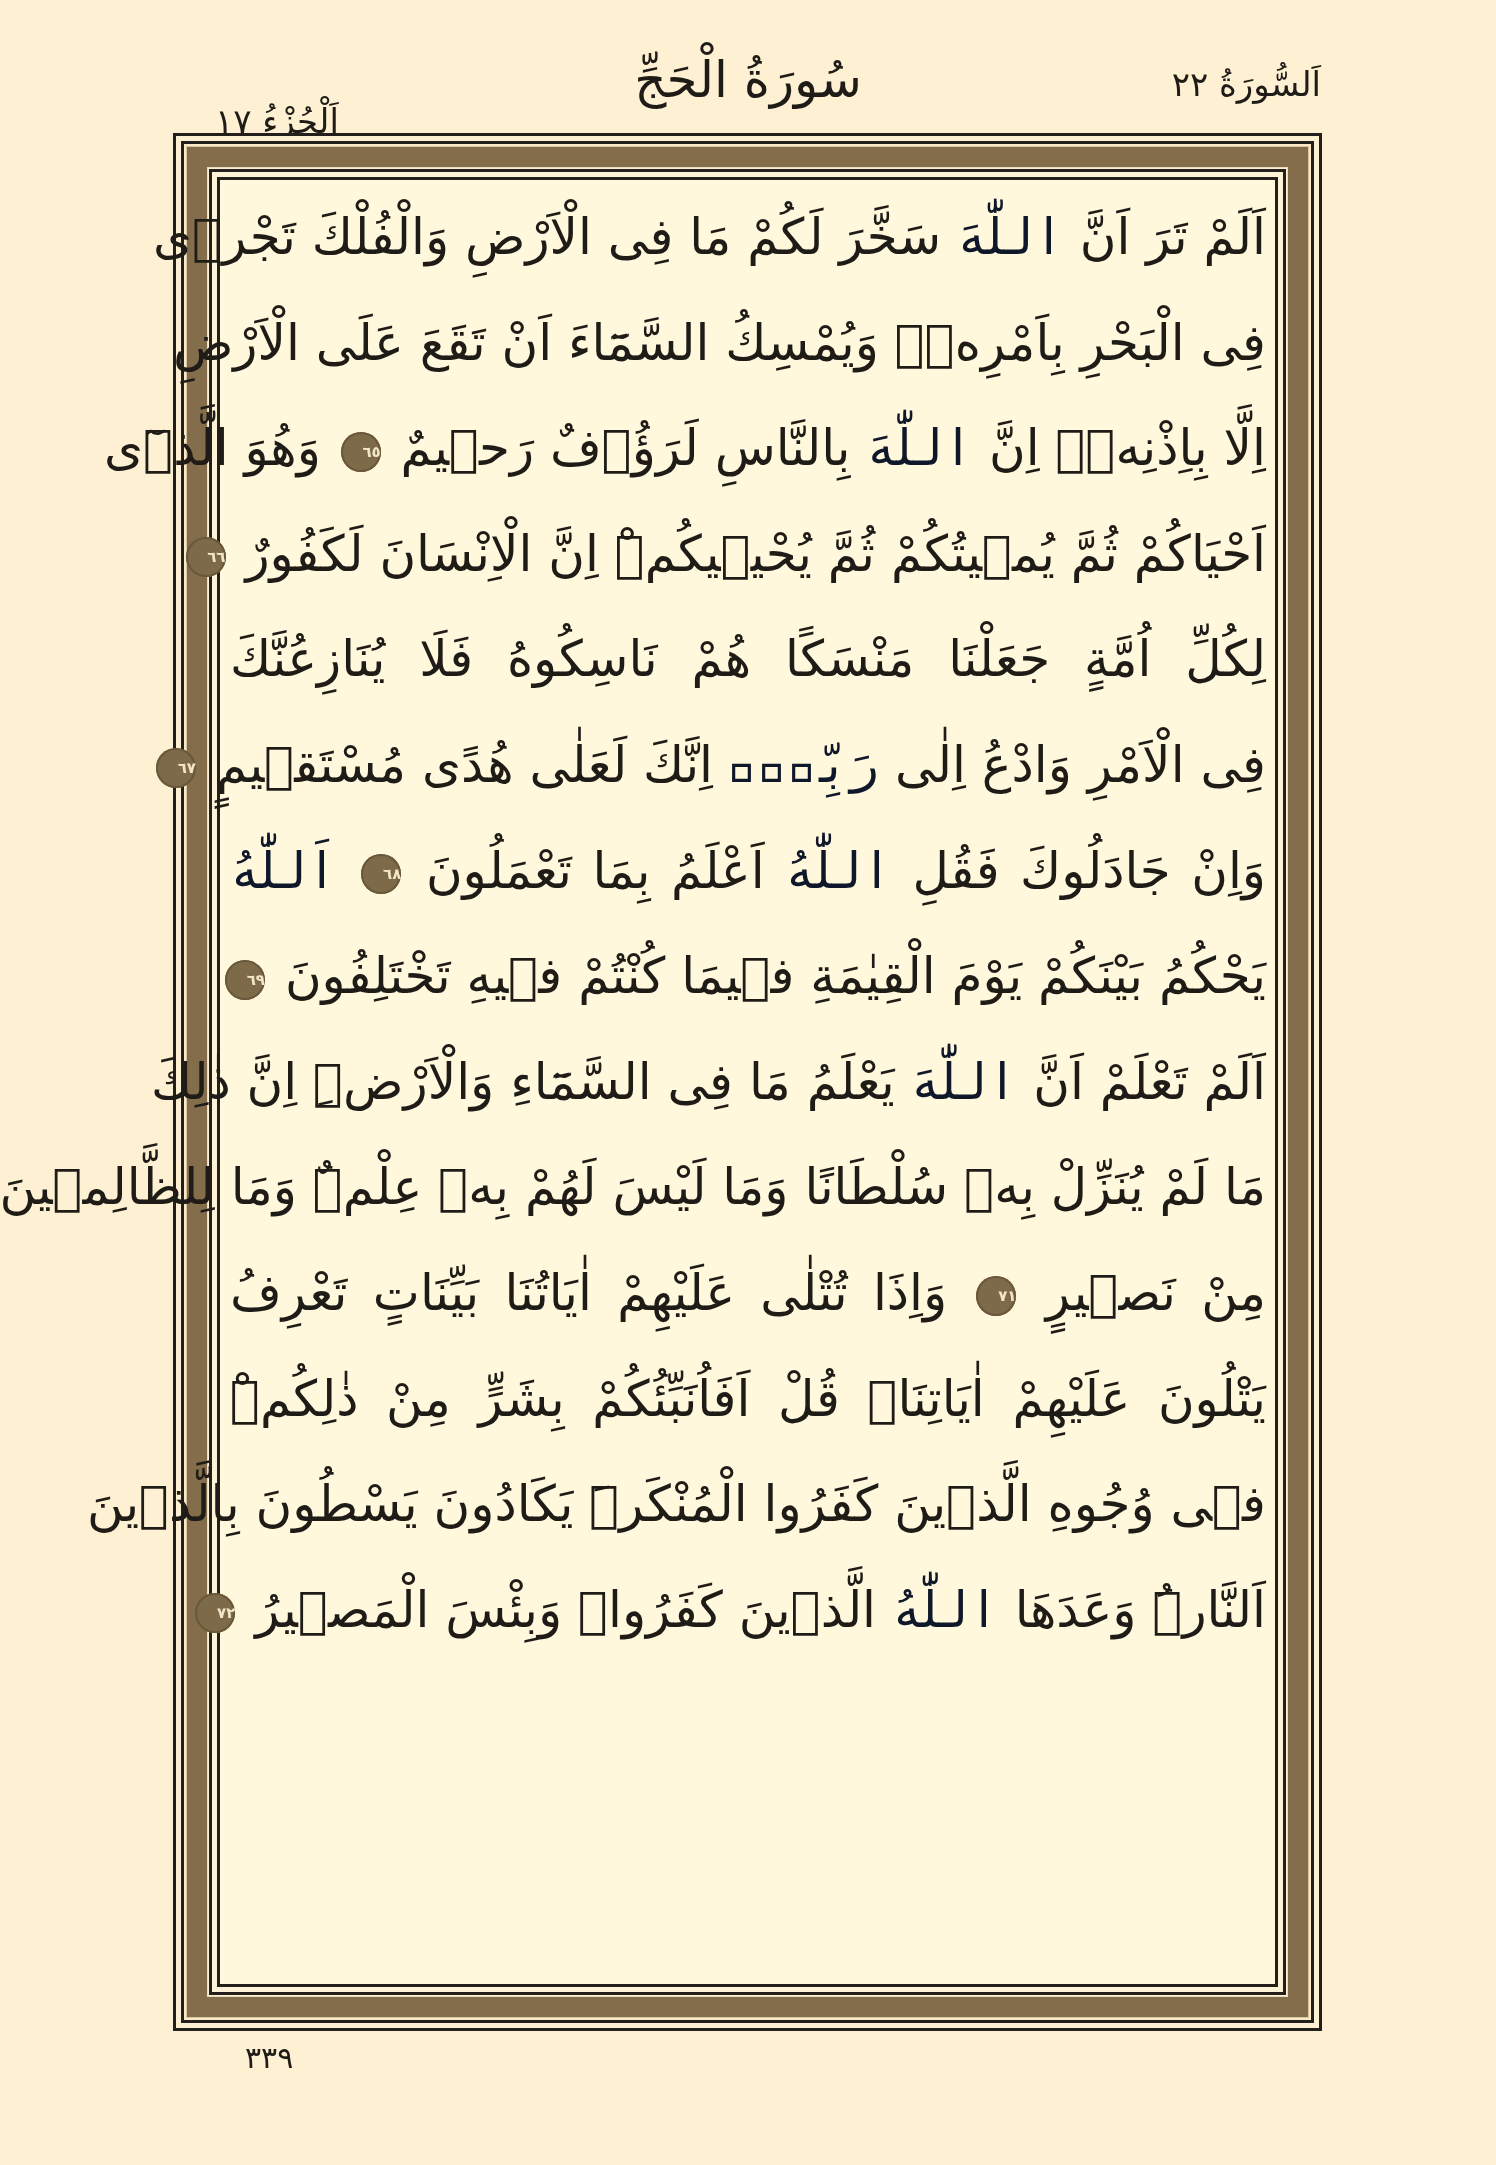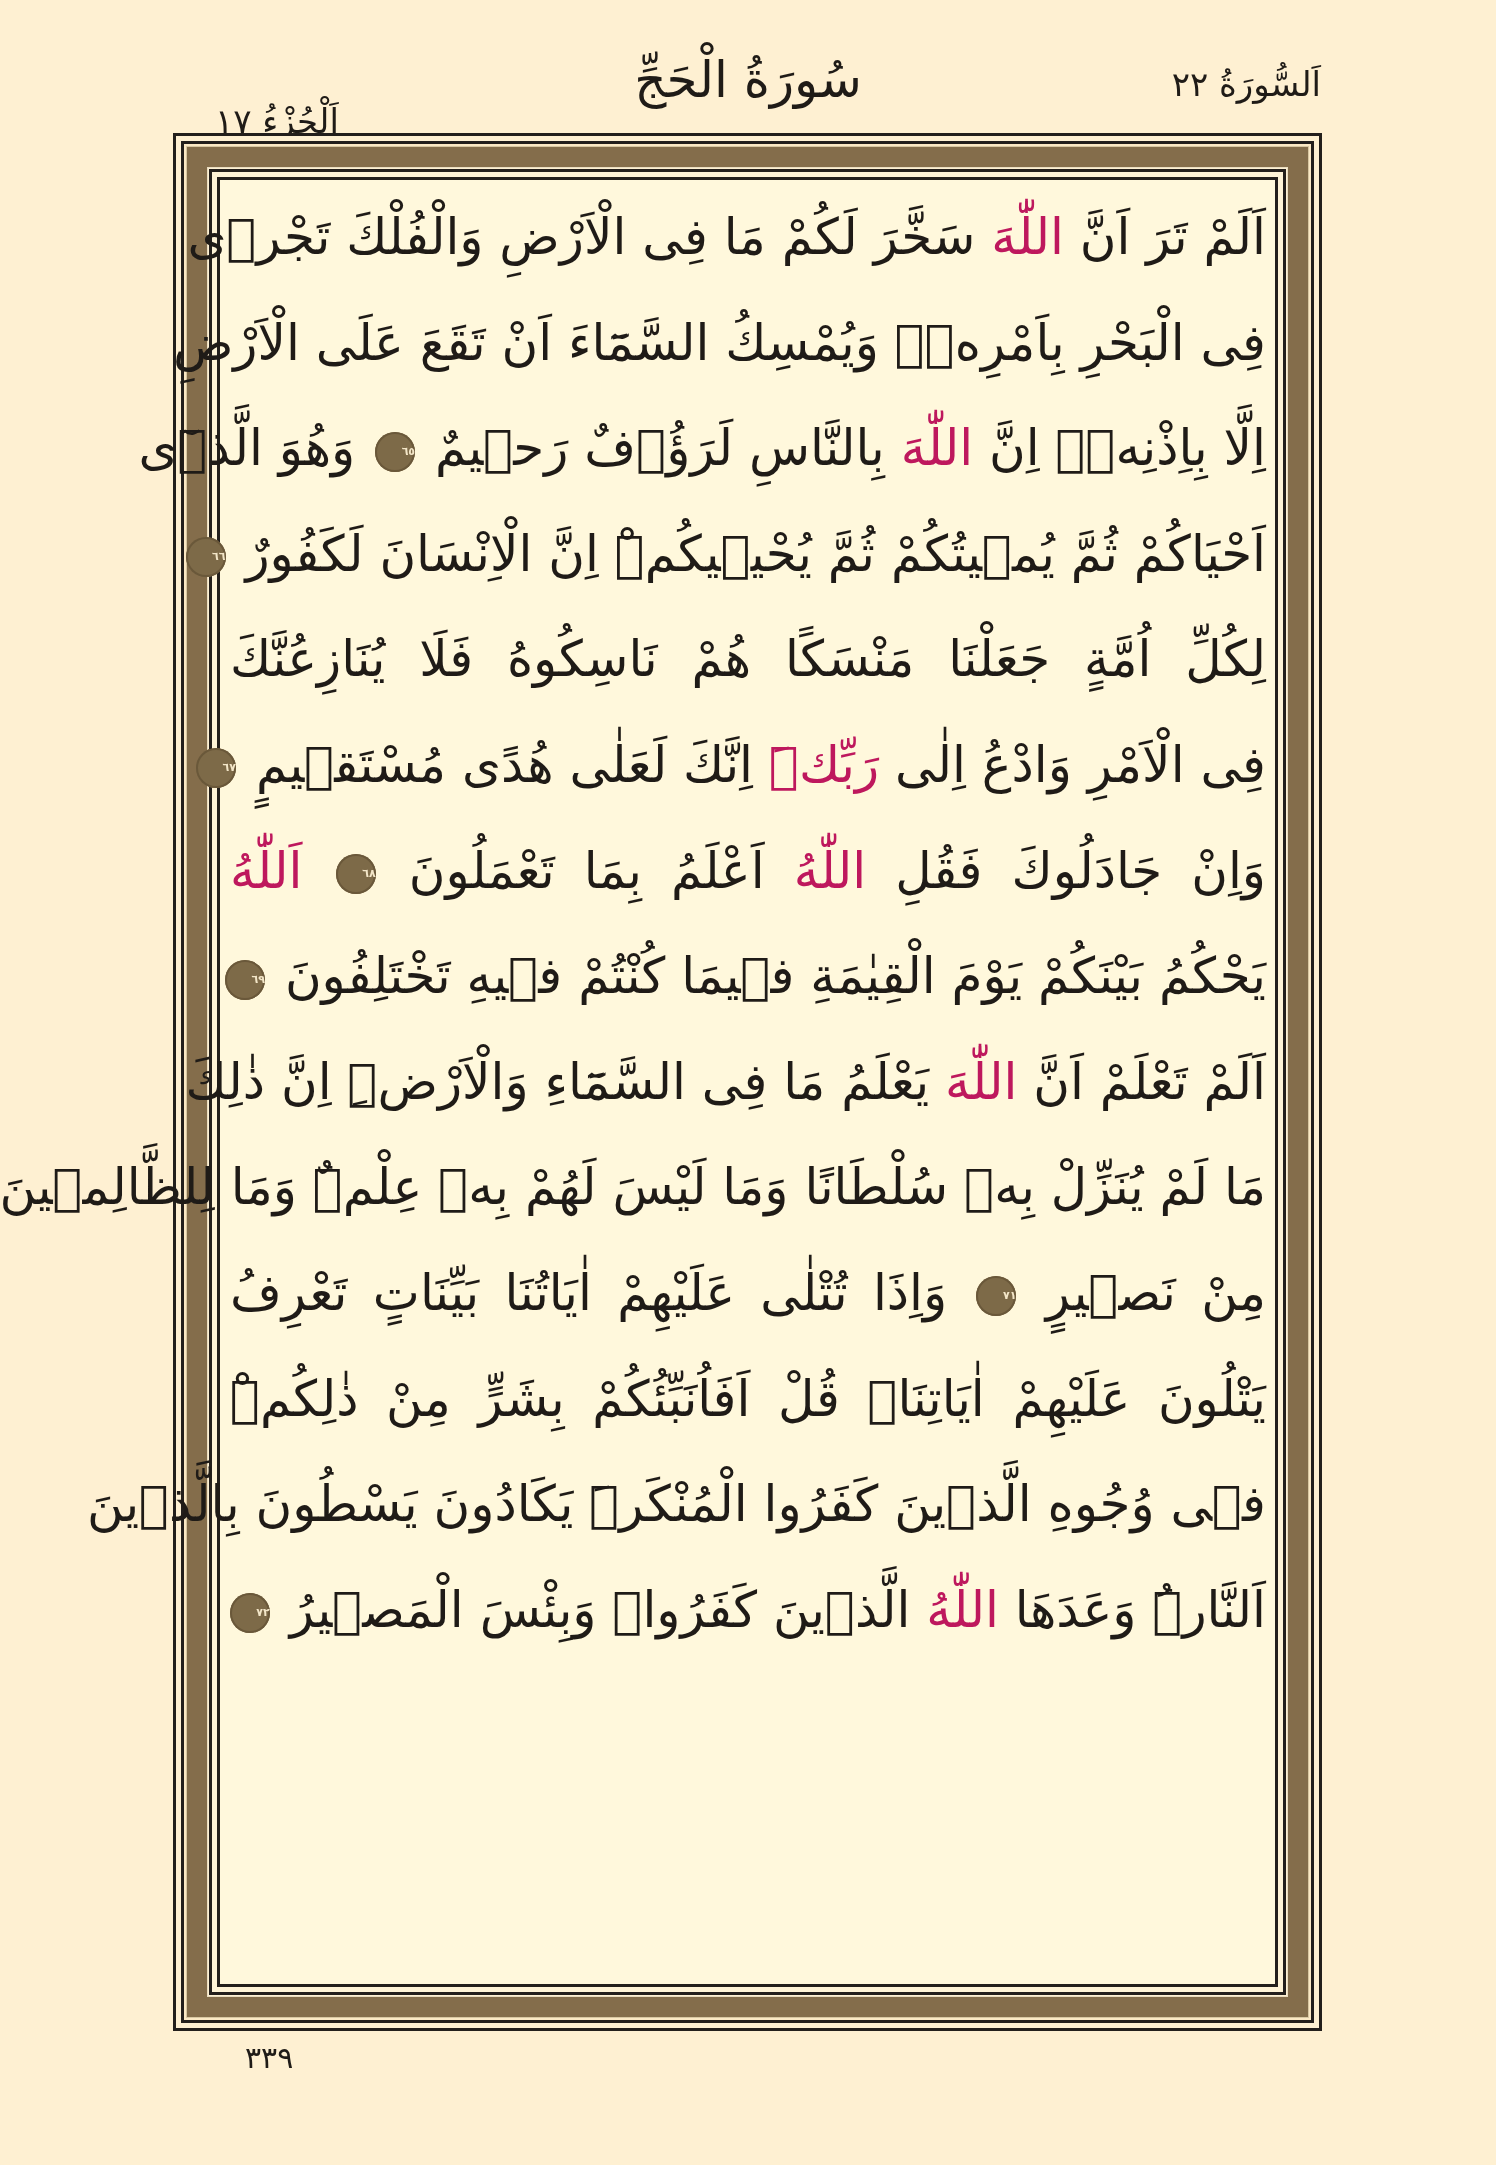--- a/index.html
+++ b/index.html
@@ -39,24 +39,24 @@
 
   .text-area {
     position:absolute; left:230px; top:185px; width:1036px; height:1795px;
     direction:rtl; 
   }
   .line {
     height:105.6px; line-height:105.6px; font-size:50px; white-space:nowrap;
     text-align:justify; text-align-last:justify; 
     font-family:"DejaVu Sans", sans-serif; font-weight:normal;
   }
-  .red { color:#be185d; }
+  .red { color:#0f172a;font-family:Liberation Mono, monospace; }
   .ayah {
     display:inline-block; width:40px; height:40px; border-radius:50%;
-    background:#7d6a48; color:#f3e6c8; font-size:11px; line-height:40px;
+    background:#7d6a48; color:#f3e6c8; font-size:15px; line-height:40px;
     text-align:center; vertical-align:middle; margin:0 4px;
     box-shadow:0 0 0 2px #6a583a inset;
     font-weight:bold;
   }
   .page-num { position:absolute; left:245px; top:2040px; font-size:30px; direction:rtl; }
 </style>
 </head>
 <body>
 
 <div class="hdr hdr-juz">اَلْجُزْءُ ١٧</div>

